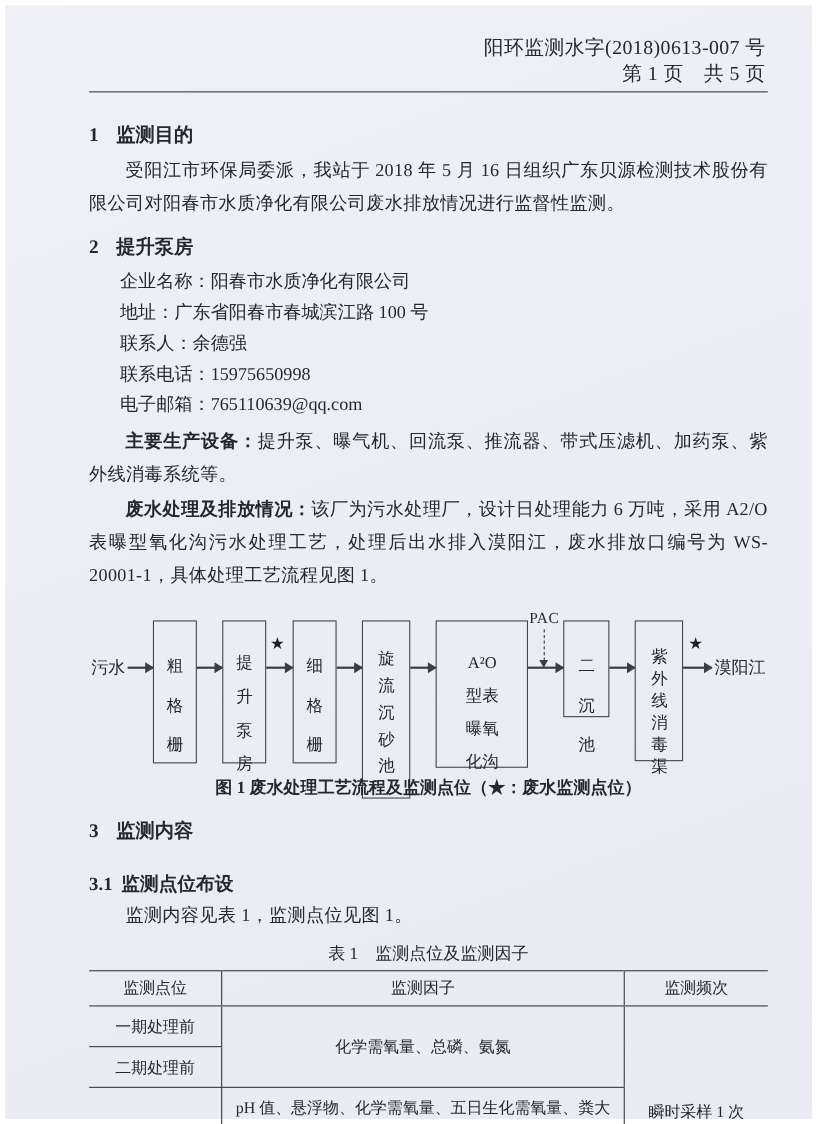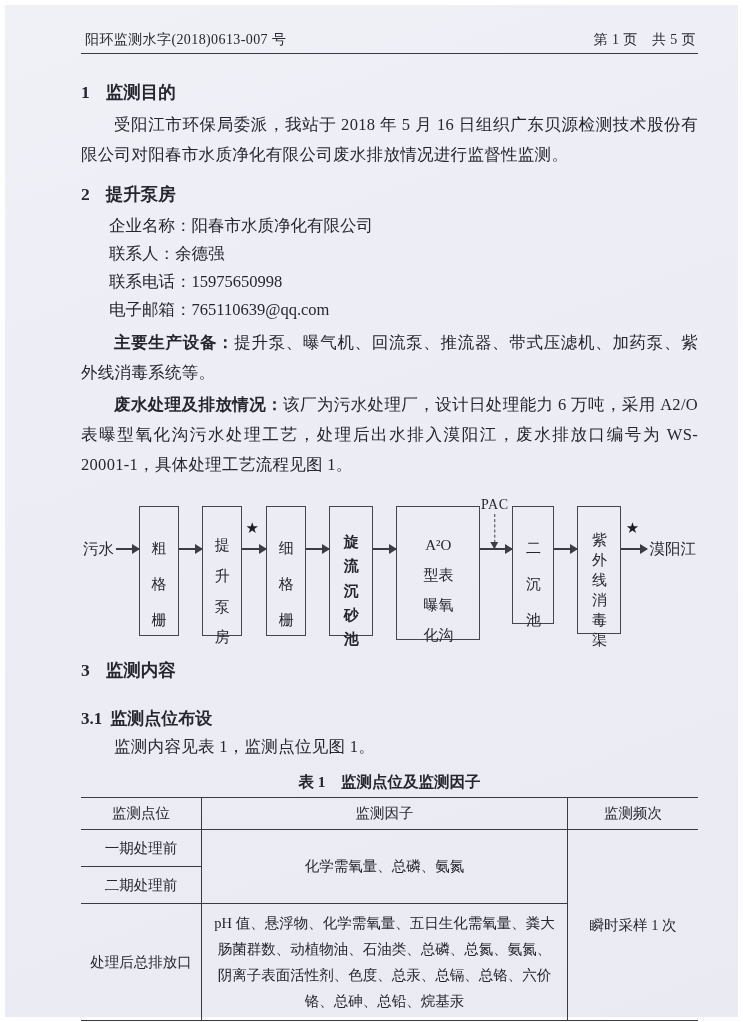--- a/index.html
+++ b/index.html
@@ -10,21 +10,21 @@
     color:#26262e;
   }
   .page{
     width:100%;height:100%;box-sizing:border-box;
     background:#edeef5;
     background-image:linear-gradient(160deg,#f0f1f7 0%,#ebecf4 55%,#e9eaf2 100%);
     padding:26px 40px 20px 76px;
   }
   
   .hdr{display:flex;justify-content:space-between;align-items:flex-end;
-       font-size:14px;letter-spacing:.4px;padding:0 2px 4px 4px;}
+       font-size:18px;letter-spacing:.4px;padding:0 2px 4px 4px;flex-direction:column;}
   .hdr-rule{border-bottom:1.6px solid #3a3a42;margin-top:0;}
   
   .h1{font-weight:700;font-size:17.5px;margin:0;display:flex;align-items:baseline;}
   .h1 .hnum{display:inline-block;margin-right:16px;}
   .h1.sub .hnum{margin-right:8px;margin-top:17px;}
   .mt-s1{margin-top:26px;} .mt-s2{margin-top:12px;}
   .mt-s3{margin-top:16px;} .mt-s31{margin-top:10px;}
   
   .para{margin:6px 0 0 0;font-size:16.5px;line-height:30px;text-align:justify;
         text-indent:2em;letter-spacing:.3px;}
@@ -47,21 +47,21 @@
         font-size:15px;color:#1d1d24;line-height:1;}
   .pac{position:absolute;bottom:2px;left:45%;transform:translateX(-50%);
        display:flex;flex-direction:column;align-items:center;}
   .pac-label{font-size:14px;letter-spacing:.5px;margin-bottom:1px;}
   .pac-dash{width:0;height:34px;border-left:1.8px dashed #3c3c44;position:relative;}
   .pah{position:absolute;bottom:-1px;left:-5px;width:0;height:0;
        border-top:7px solid #3c3c44;border-left:4px solid transparent;
        border-right:4px solid transparent;}
   .caption{margin-top:6px;text-align:center;font-weight:700;font-size:15.5px;}
   
-  .tbl-title{margin-top:12px;text-align:center;font-weight:700;font-size:15.5px;}
+  .tbl-title{margin-top:12px;text-align:center;font-weight:400;font-size:15.5px;}
   table.tbl{width:100%;border-collapse:collapse;margin-top:4px;font-size:14.5px;
             color:#26262e;text-align:center;
             border-top:1.6px solid #3a3a42;border-bottom:1.6px solid #3a3a42;}
   .tbl th,.tbl td{padding:4px 6px;font-weight:400;}
   .tbl th{border-bottom:1.4px solid #3a3a42;padding:6px 6px;}
   .bL{border-left:1.4px solid #3a3a42;}
   .bB{border-bottom:1.4px solid #3a3a42;}
   .col-site{width:108px;}
   .col-freq{width:118px;}
   td.factors-long{line-height:26px;padding:6px 10px;}
@@ -88,20 +88,23 @@
     <div class="h1 mt-s2">
       <span class="hnum">2</span>
       <span>提升泵房</span>
     </div>
 
     <div class="company">
       <div class="cline">
         <span>企业名称：</span><span>阳春市水质净化有限公司</span>
       </div>
       <div class="cline">
+        <span>地址：</span><span>广东省阳春市春城滨江路 100 号</span>
+      </div>
+      <div class="cline">
         <span>联系人：</span><span>余德强</span>
       </div>
       <div class="cline">
         <span>联系电话：</span><span>15975650998</span>
       </div>
       <div class="cline">
         <span>电子邮箱：</span><span>765110639@qq.com</span>
       </div>
     </div>
 
@@ -138,21 +141,21 @@
       </div>
 
       <div class="fbox" style="height:130px;">
         <span class="vtxt" style="width:1.05em;line-height:2.4;">细格栅</span>
       </div>
 
       <div class="farrow">
           <i class="ah"></i>
         </div>
 
-      <div class="fbox" style="height:130px;width:44px;font-weight:bold;">
+      <div class="fbox" style="height:162px;width:44px;">
         <span class="vtxt" style="width:1.05em;line-height:1.62;">旋流沉砂池</span>
       </div>
 
       <div class="farrow">
           <i class="ah"></i>
         </div>
 
       <div class="fbox" style="height:134px;width:84px;">
         <span class="vtxt" style="width:34px;line-height:2.0;">A²O型表曝氧化沟</span>
       </div>
@@ -160,40 +163,41 @@
       <div class="farrow" style="min-width:32px;">
         <div class="pac">
           <span class="pac-label">PAC</span>
           <span class="pac-dash">
               <i class="pah"></i>
             </span>
         </div>
         <i class="ah"></i>
       </div>
 
-      <div class="fbox" style="height:118px;width:42px;">
+      <div class="fbox" style="height:88px;width:42px;">
         <span class="vtxt" style="width:1.05em;line-height:2.4;">二沉池</span>
       </div>
 
       <div class="farrow">
           <i class="ah"></i>
         </div>
 
       <div class="fbox" style="height:128px;width:44px;">
         <span class="vtxt" style="width:1.05em;line-height:1.34;">紫外线消毒渠</span>
       </div>
 
       <div class="farrow" style="min-width:26px;">
         <span class="star">★</span>
         <i class="ah"></i>
       </div>
 
       <span class="flabel">漠阳江</span>
     </div>
 
+    <div class="caption">图 1 废水处理工艺流程及监测点位（★：废水监测点位）</div>
 
     <div class="h1 mt-s3">
       <span class="hnum">3</span>
       <span>监测内容</span>
     </div>
 
     <div class="h1 sub mt-s31" style="font-size:17px;">
       <span class="hnum">3.1</span>
       <span>监测点位布设</span>
     </div>

